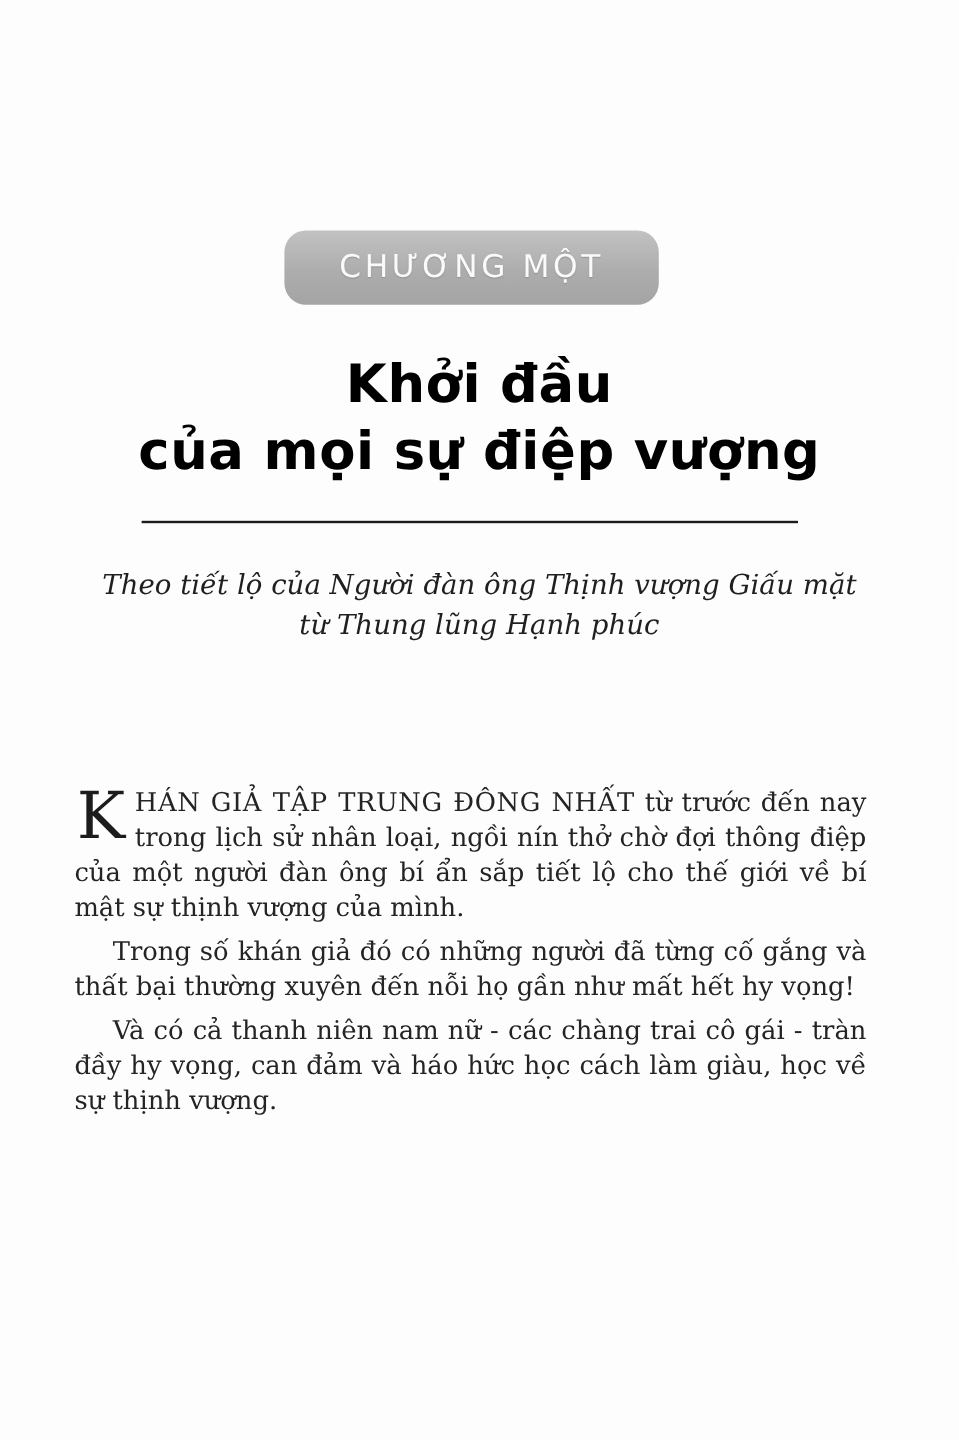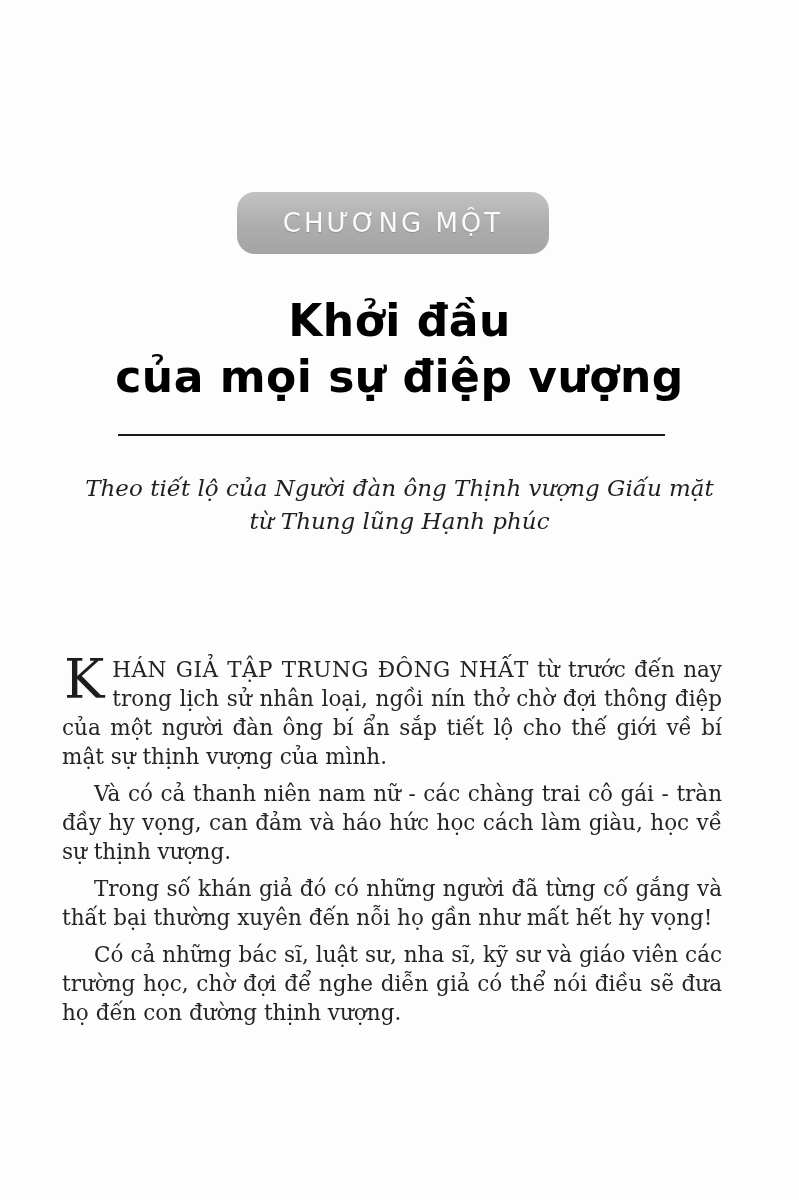--- a/index.html
+++ b/index.html
@@ -118,18 +118,17 @@
   </div>
 
   <div class="title-rule"></div>
 
   <div class="subtitle">Theo tiết lộ của Người đàn ông Thịnh vượng Giấu mặt từ Thung lũng Hạnh phúc</div>
 
   <div class="body-text">
     <p>
       <span class="drop-cap">K</span><span class="lead-caps">HÁN GIẢ TẬP TRUNG ĐÔNG NHẤT</span><span> từ trước đến nay trong lịch sử nhân loại, ngồi nín thở chờ đợi thông điệp của một người đàn ông bí ẩn sắp tiết lộ cho thế giới về bí mật sự thịnh vượng của mình.</span>
     </p>
+    <p class="indent">Trong số khán giả đó có những người đã từng cố gắng và thất bại thường xuyên đến nỗi họ gần như mất hết hy vọng!</p>
     <p class="indent">Và có cả thanh niên nam nữ - các chàng trai cô gái - tràn đầy hy vọng, can đảm và háo hức học cách làm giàu, học về sự thịnh vượng.</p>
-    <p class="indent">Trong số khán giả đó có những người đã từng cố gắng và thất bại thường xuyên đến nỗi họ gần như mất hết hy vọng!</p>
-    <p class="indent">Có cả những bác sĩ, luật sư, nha sĩ, kỹ sư và giáo viên các trường học, chờ đợi để nghe diễn giả có thể nói điều sẽ đưa họ đến con đường thịnh vượng.</p>
   </div>
 
 </div>
 
 </body></html>

